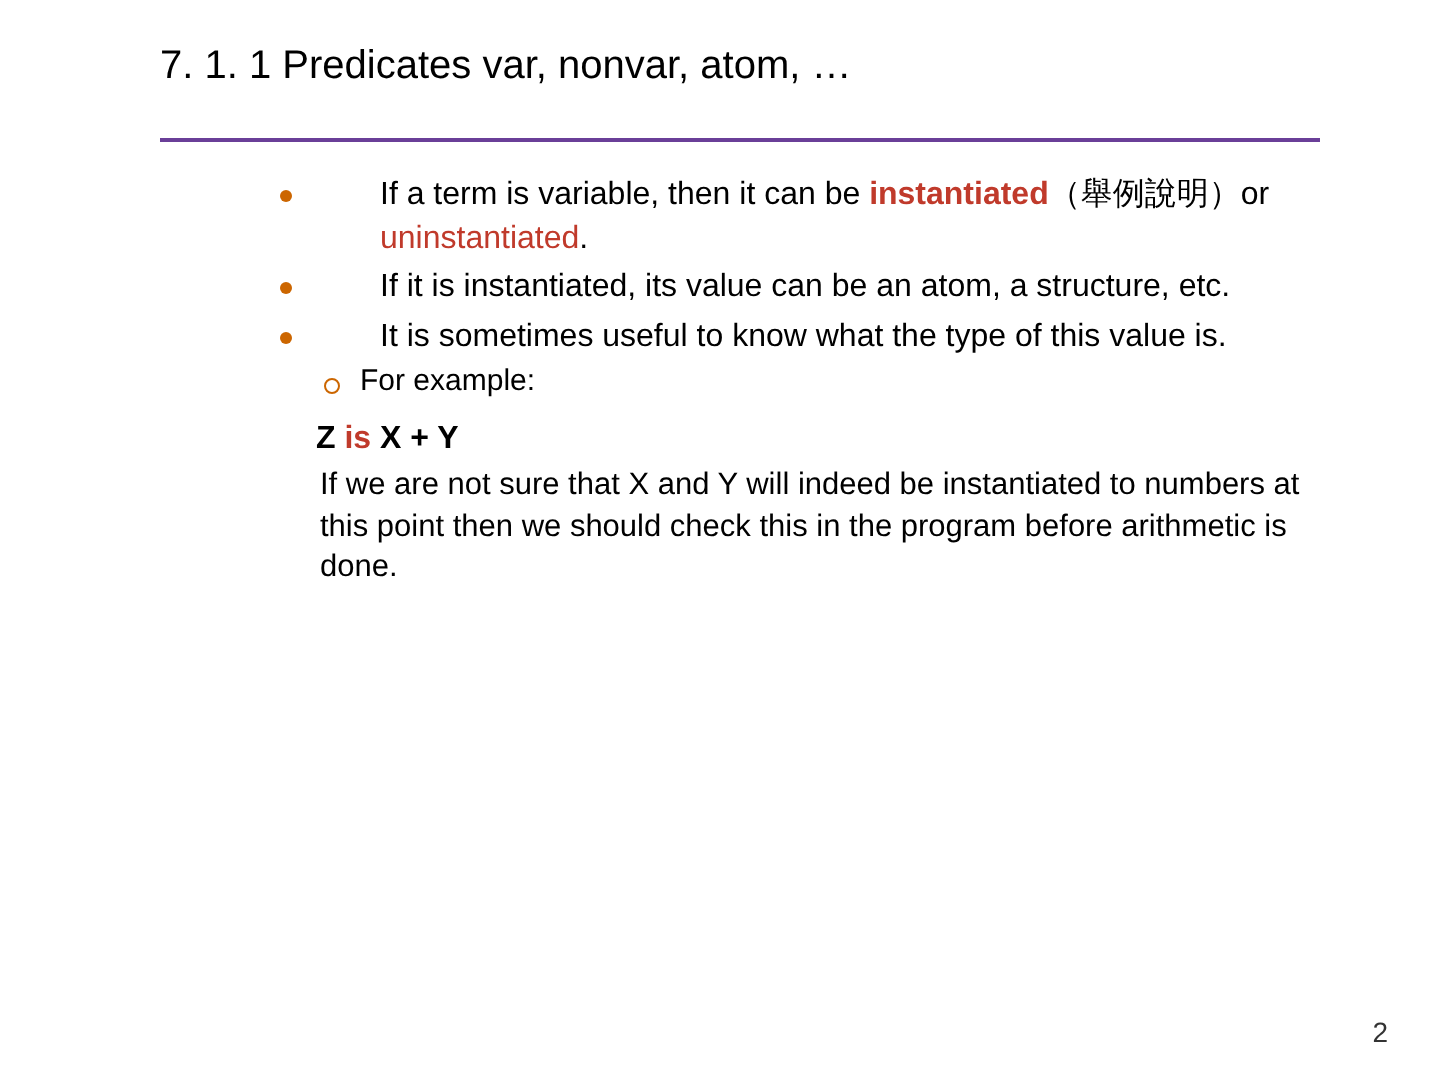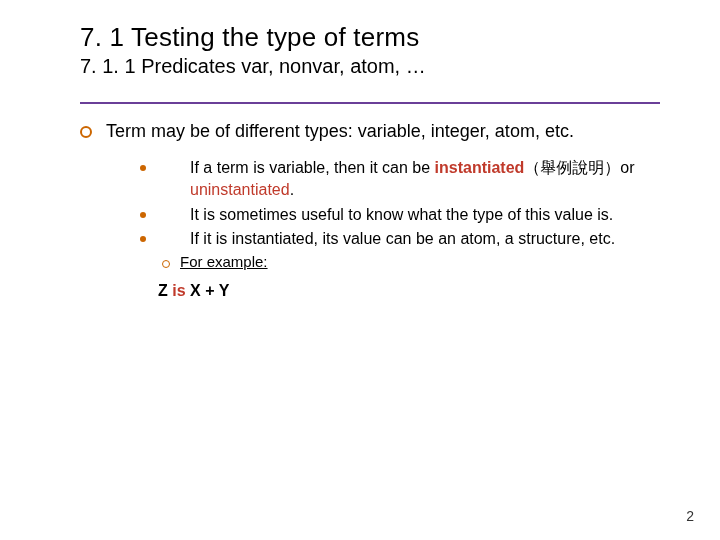--- a/index.html
+++ b/index.html
@@ -69,21 +69,20 @@
     margin-top: 8px;
     margin-right: 12px;
   }
   .lvl2-text {
     font-size: 16px;
     line-height: 1.35;
   }
   .lvl3 {
     display: flex;
     margin: 2px 0 2px 22px;
-    text-decoration: underline;
   }
   .b-circle-s {
     width: 6px;
     height: 6px;
     border: 1.5px solid #cc6600;
     border-radius: 50%;
     flex: 0 0 auto;
     margin-top: 7px;
     margin-right: 10px;
   }
@@ -108,54 +107,50 @@
     right: 26px;
     font-size: 14px;
     color: #333;
   }
 </style>
 </head>
 <body>
 
 <div class="slide">
 
-  <h1 class="title">7. 1 Testing the type of terms</h1>
   <h2 class="subtitle">7. 1. 1 Predicates var, nonvar, atom, …</h2>
   <hr class="hr">
 
-  <div class="lvl1">
-    <div class="b-circle"></div>
-    <div class="lvl1-text">Term may be of different types: variable, integer, atom, etc.</div>
-  </div>
 
   <div class="lvl2-wrap">
 
     <div class="lvl2">
       <div class="b-dot"></div>
       <div class="lvl2-text">
         <span>If a term is variable, then it can be </span><span class="hl bold">instantiated</span><span>（舉例說明）or </span><span class="hl">uninstantiated</span><span>.</span>
       </div>
     </div>
 
     <div class="lvl2">
       <div class="b-dot"></div>
-      <div class="lvl2-text">It is sometimes useful to know what the type of this value is.</div>
+      <div class="lvl2-text">If it is instantiated, its value can be an atom, a structure, etc.</div>
     </div>
 
     <div class="lvl2">
       <div class="b-dot"></div>
-      <div class="lvl2-text">If it is instantiated, its value can be an atom, a structure, etc.</div>
+      <div class="lvl2-text">It is sometimes useful to know what the type of this value is.</div>
     </div>
 
     <div class="lvl3">
       <div class="b-circle-s"></div>
       <div class="lvl3-text">For example:</div>
     </div>
 
     <div class="code">
       <span>Z </span><span class="hl">is</span><span> X + Y</span>
     </div>
 
+    <div class="para">If we are not sure that X and Y will indeed be instantiated to numbers at this point then we should check this in the program before arithmetic is done.</div>
 
   </div>
 
   <div class="pagenum">2</div>
 </div>
 
 </body></html>

